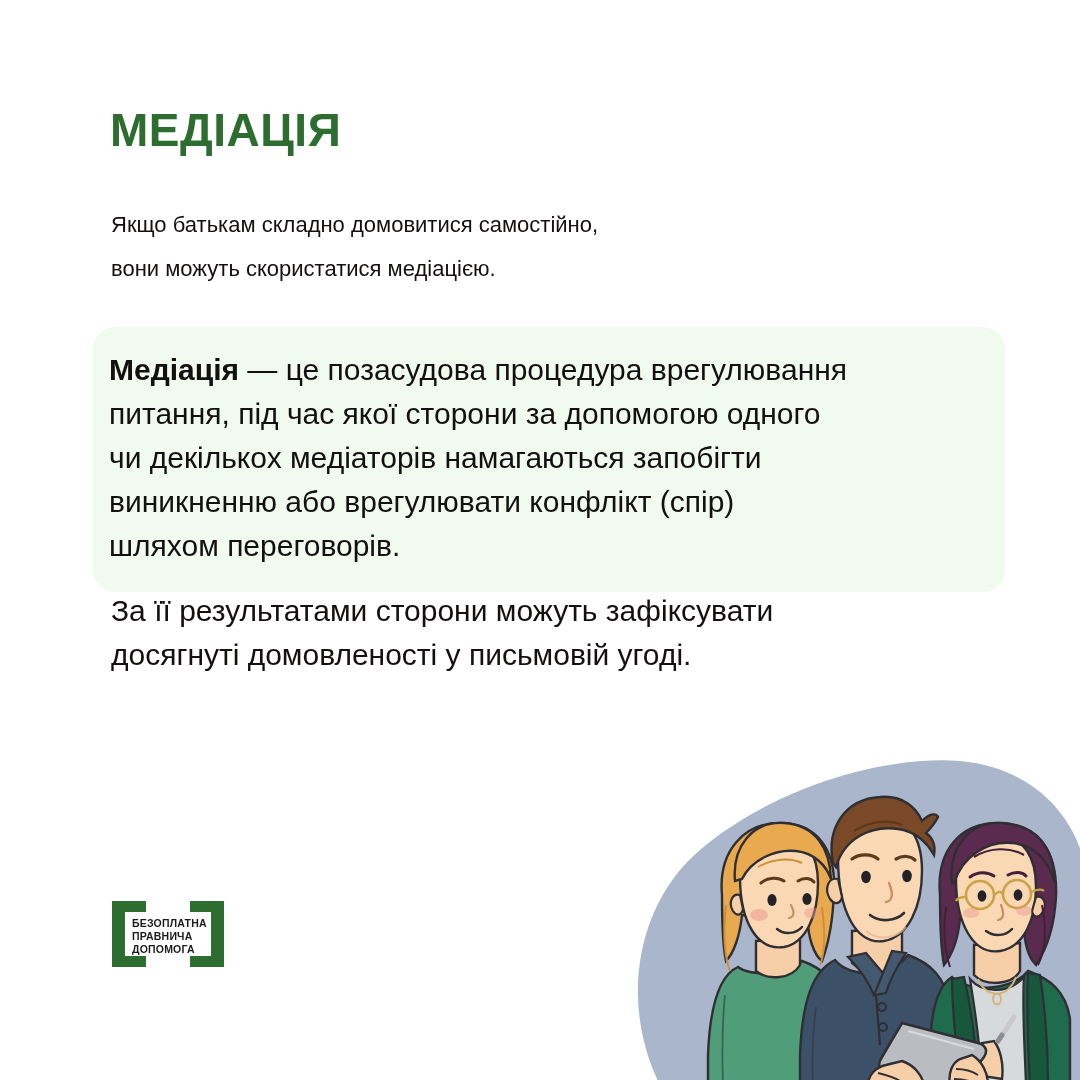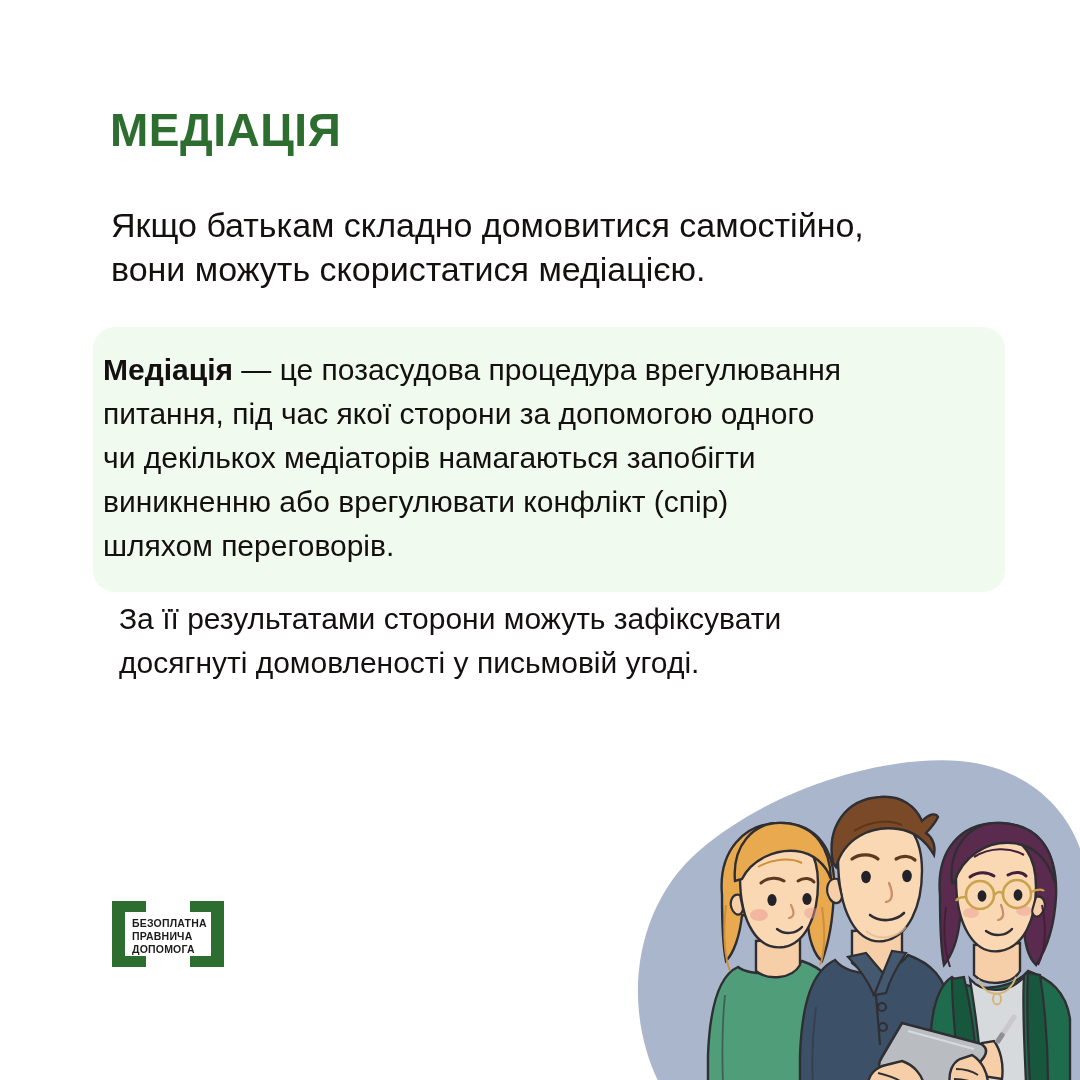--- a/index.html
+++ b/index.html
@@ -36,38 +36,38 @@
     margin: 0;
     white-space: pre;
   }
 
   
   .intro-text {
     position: absolute;
     left: 111px;
     top: 203px;
     width: 840px;
-    font-size: 34px;
+    font-size: 22px;
     line-height: 44px;
     color: #13100f;
     white-space: pre-line;
     margin: 0;
   }
 
   
   .definition-box {
     position: absolute;
     left: 93px;
     top: 327px;
     width: 912px;
     min-height: 231px;
     box-sizing: border-box;
     background: #f0faee;
     border-radius: 22px;
-    padding: 21px 30px 24px 10px;
+    padding: 21px 30px 24px 16px;
   }
   .definition-text {
     font-size: 30px;
     line-height: 44px;
     color: #13100f;
     margin: 0;
     white-space: pre-line;
   }
   .definition-text .term {
     font-weight: 700;
@@ -76,21 +76,21 @@
   
   .outro-text {
     position: absolute;
     left: 111px;
     top: 589px;
     width: 840px;
     font-size: 30px;
     line-height: 44px;
     color: #13100f;
     white-space: pre-line;
-    margin: 8px;
+    margin: 0;
   }
 
   
   .logo {
     position: absolute;
     left: 112px;
     top: 901px;
     width: 96px;
     height: 66px;
   }

